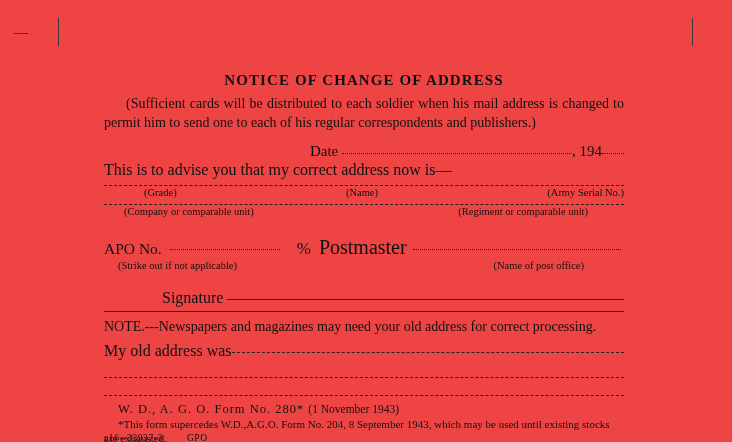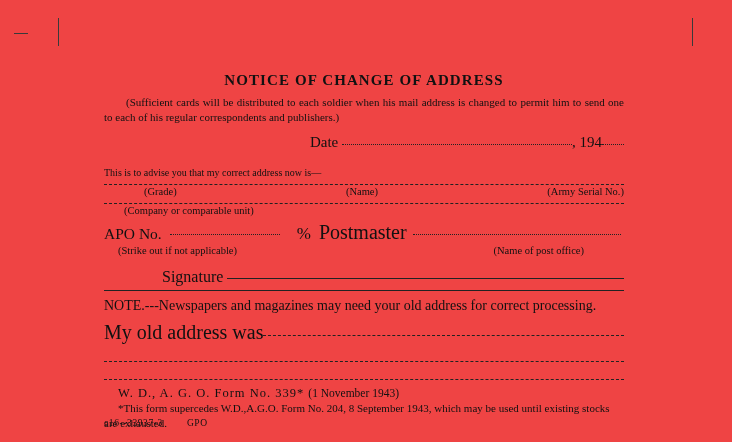--- a/index.html
+++ b/index.html
@@ -34,40 +34,40 @@
   }
   .title {
     text-align: center;
     font-size: 15px;
     font-weight: bold;
     letter-spacing: 1.1px;
     margin: 0 0 6px 0;
     font-family: "Liberation Serif", serif;
   }
   .subtitle {
-    font-size: 11px;
+    font-size: 14px;
     line-height: 1.34;
     text-align: justify;
     text-indent: 22px;
     margin: 0 0 10px 0;
   }
   .dateline {
     text-align: right;
     font-size: 15px;
     white-space: nowrap;
     margin: 2px 0 0 0;
   }
   .dots {
     display: inline-block;
     border-bottom: 1px dotted #222;
     vertical-align: 2px;
   }
   .advise {
-    font-size: 10px;
-    margin: 16px 0 2px 0;
+    font-size: 16px;
+    margin: 1px 0 2px 0;
   }
   .rule {
     border-bottom: 1px dashed #222;
     height: 0;
     width: 100%;
     margin-top: 6px;
   }
   .rule-solid {
     border-bottom: 1px solid #222;
     height: 0;
@@ -77,47 +77,47 @@
     display: flex;
     font-size: 10.5px;
     margin-top: 1px;
   }
   .cap {
     white-space: nowrap;
   }
   .apo-row {
     display: flex;
     align-items: baseline;
-    margin-top: 5px;
+    margin-top: 19px;
     font-size: 15px;
     white-space: nowrap;
     text-align: right;
   }
   .apo-row .lbl { font-size: 15.5px; }
   .sig-row {
     display: flex;
     align-items: baseline;
-    margin-top: 12px;
+    margin-top: 18px;
     font-size: 16px;
   }
   .sig-line {
     flex: 1;
     border-bottom: 1px solid #222;
     margin-left: 4px;
     position: relative;
     top: -3px;
   }
   .note {
     font-size: 14px;
     margin-top: 7px;
   }
   .oldaddr {
     display: flex;
     align-items: baseline;
-    font-size: 20px;
+    font-size: 16px;
     margin-top: 7px;
   }
   .oldaddr-line {
     flex: 1;
     border-bottom: 1px dashed #222;
     position: relative;
     top: -3px;
   }
   .blank-rule {
     border-bottom: 1px dashed #222;
@@ -183,20 +183,21 @@
       <span class="cap">(Name)</span>
       <span class="flex-fill"></span>
       <span class="cap">(Army Serial No.)</span>
     </div>
 
     <div class="rule"></div>
     <div class="caption-row">
       <span class="cap" style="width:20px;"></span>
       <span class="cap">(Company or comparable unit)</span>
       <span class="flex-fill"></span>
+      <span class="cap">(Regiment or comparable unit)</span>
       <span style="width:36px;"></span>
     </div>
 
     <div class="apo-row">
       <span class="lbl">APO No.</span>
       <span class="dot-fill" style="max-width:110px; margin-left:8px;"></span>
       <span style="width:14px;"></span>
       <span style="font-size:17px;">%</span>
       <span style="width:8px;"></span>
       <span style="font-size:20px;">Postmaster</span>
@@ -224,21 +225,21 @@
     <div class="oldaddr">
       <span>My old address was</span>
       <span class="oldaddr-line"></span>
     </div>
 
     <div class="blank-rule"></div>
     <div class="blank-rule"></div>
 
     <div class="footer">
       <div class="formno">
-        <span>W. D., A. G. O.  Form No. 339*</span>
+        <span>W. D., A. G. O.  Form No. 280*</span>
         <span class="paren">(1 November 1943)</span>
       </div>
       <div class="foot-note">*This form supercedes W.D.,A.G.O. Form No. 204, 8 September 1943, which may be used until existing stocks are exhausted.</div>
       <div class="gpo">
         <span>c16--33937-3</span>
         <span style="display:inline-block; width:18px;"></span>
         <span>GPO</span>
       </div>
     </div>
 

